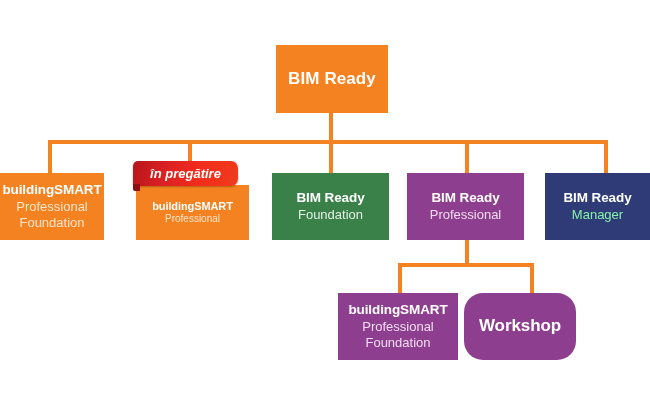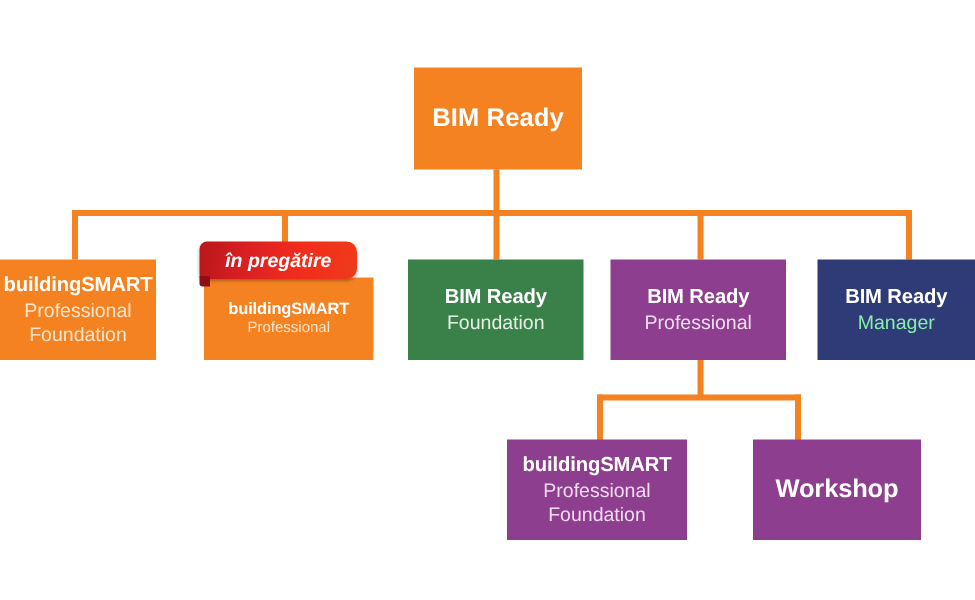--- a/index.html
+++ b/index.html
@@ -160,17 +160,17 @@
     <span class="l1">BIM Ready</span>
     <span class="l2">Manager</span>
   </div>
 
   <div class="node c-purple" style="left:338px; top:293px; width:120px; height:67px;">
     <span class="l1">buildingSMART</span>
     <span class="l2">Professional</span>
     <span class="l3">Foundation</span>
   </div>
 
-  <div class="node c-purple node-workshop" style="left:502px; top:293px; width:112px; height:67px;">
+  <div class="node c-purple node-workshop" style="left:464px; top:293px; width:112px; height:67px;border-radius:19px;">
     <span class="l1">Workshop</span>
   </div>
 
 </div>
 
 </body></html>

